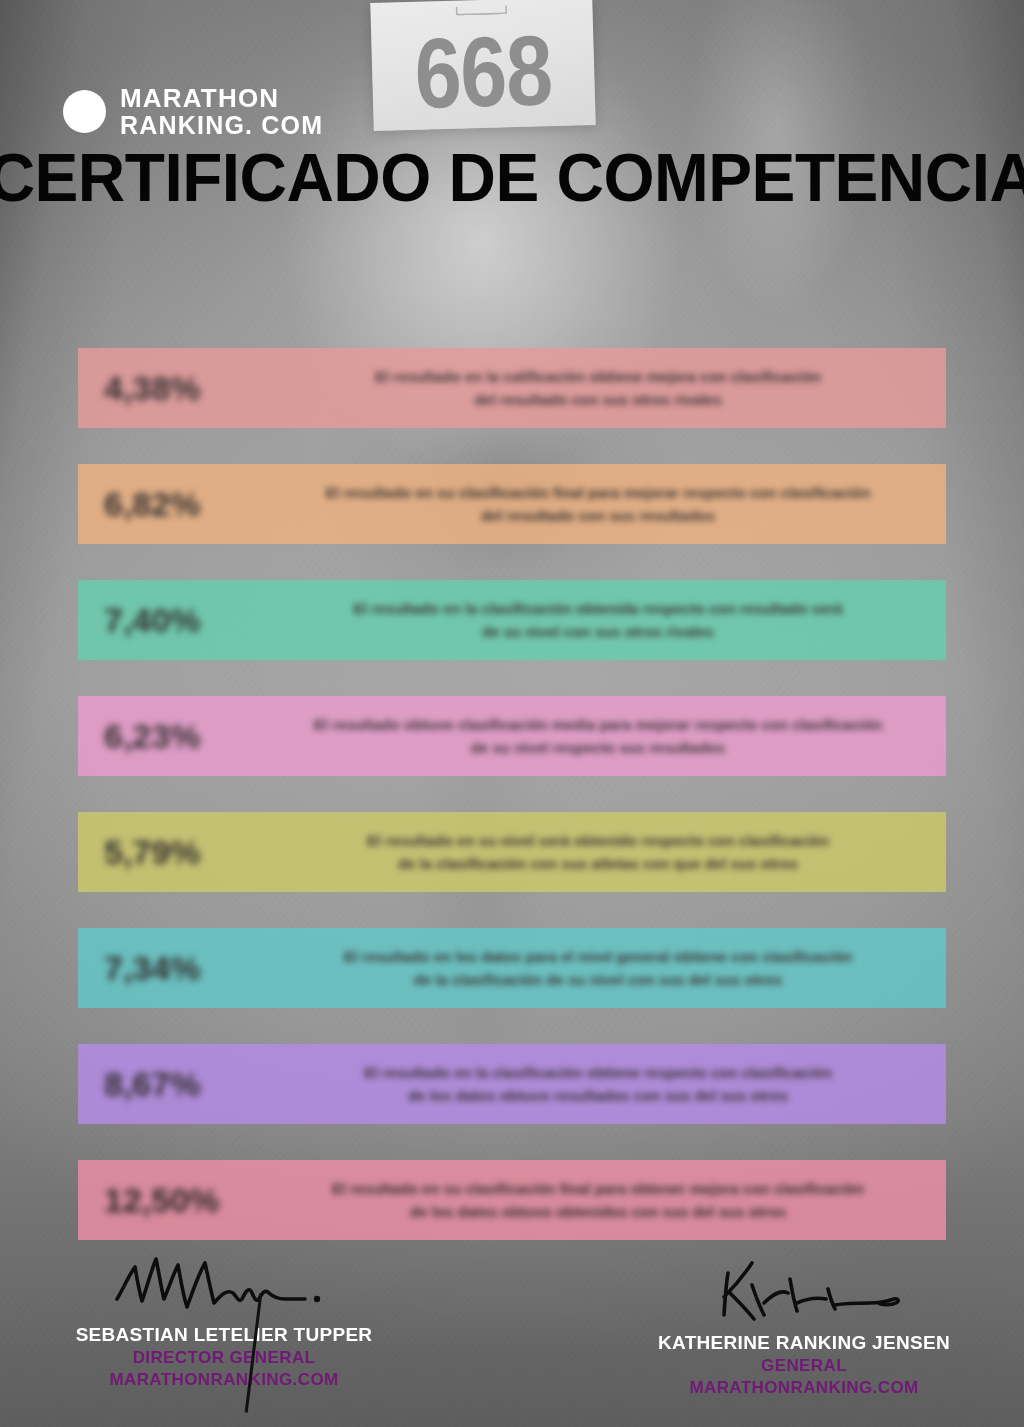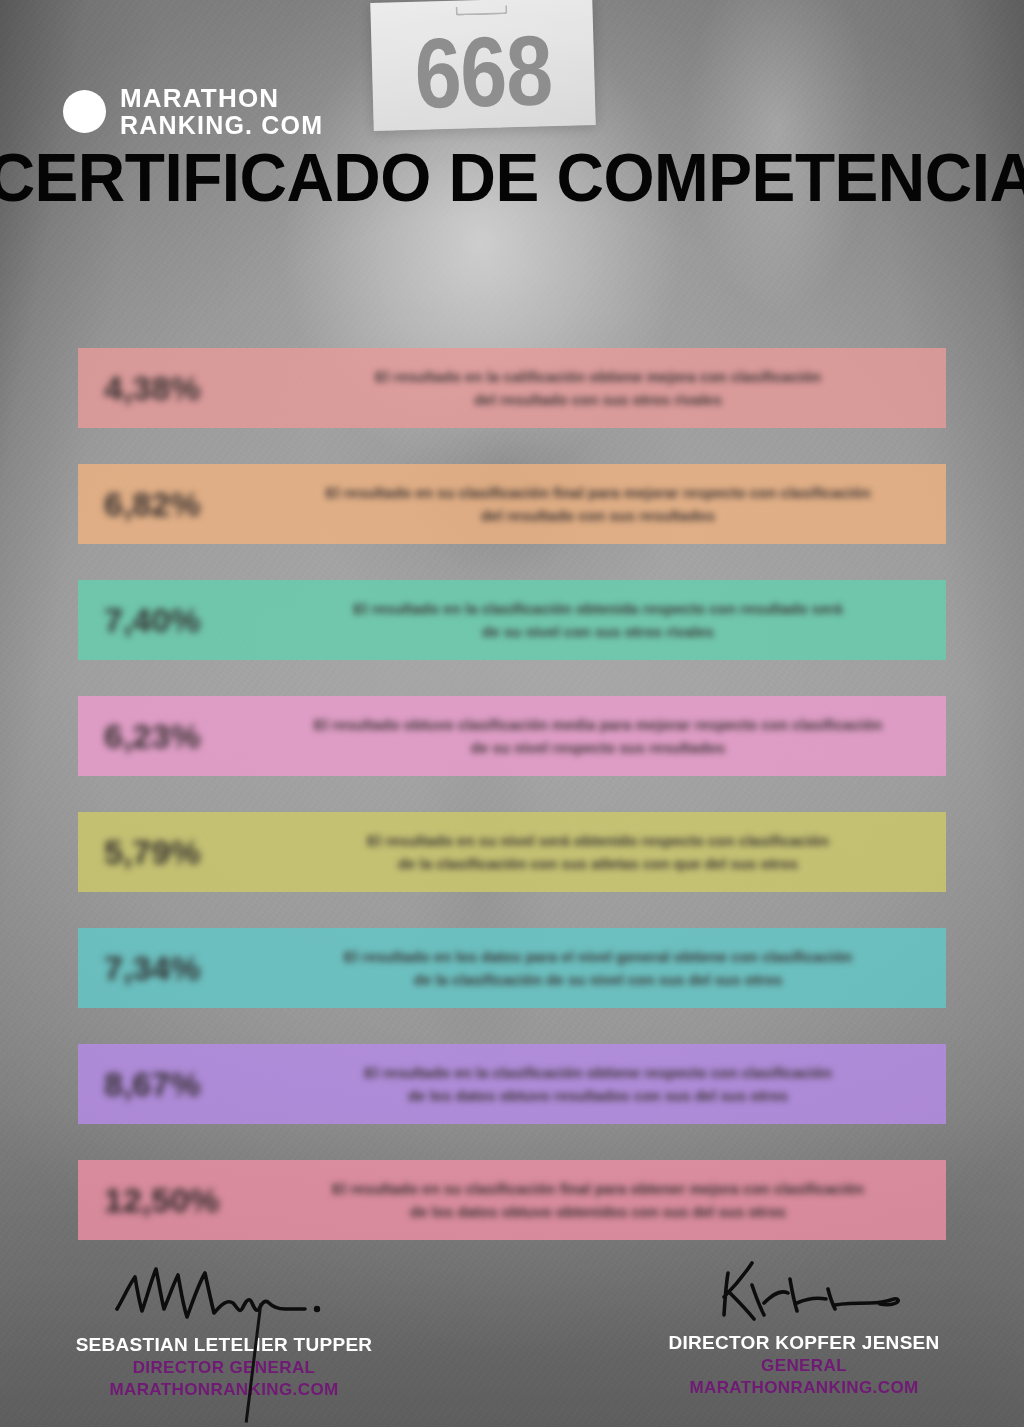--- a/index.html
+++ b/index.html
@@ -192,21 +192,21 @@
     left: 0;
     width: 100%;
     height: 180px;
     z-index: 6;
   }
   .sig-block {
     position: absolute;
     width: 400px;
     text-align: center;
   }
-  .sig-left  { left: 24px;  bottom: 6px; }
+  .sig-left  { left: 24px;  bottom: 16px; }
   .sig-right { right: 20px; bottom: 8px; }
 
   .sig-mark {
     height: 84px;
     display: flex;
     align-items: flex-end;
     justify-content: center;
     margin-bottom: 2px;
   }
   .sig-name {
@@ -332,19 +332,19 @@
       <div class="sig-site">MARATHONRANKING.COM</div>
       <div class="stray-stroke"></div>
     </div>
 
     <div class="sig-block sig-right">
       <div class="sig-mark">
         <svg width="220" height="84" viewBox="0 0 220 84" aria-hidden="true">
           <path d="M34 28 C32 40 31 54 30 70 M30 52 C40 42 50 30 58 18 M36 48 C44 56 52 64 60 74 M58 40 C62 52 66 62 70 70 M70 58 C78 50 86 44 94 48 M96 34 C98 46 100 56 103 66 M103 58 C112 54 122 52 132 54 M134 44 C136 52 138 58 141 64 M141 60 C152 58 164 58 176 58 C186 58 194 56 200 54 C204 53 206 56 202 58 C198 60 192 60 186 59" fill="none" stroke="#0d0d0d" stroke-width="3.6" stroke-linecap="round" stroke-linejoin="round"></path>
         </svg>
       </div>
-      <div class="sig-name">DIRECTOR KOPFER JENSEN</div>
+      <div class="sig-name">KATHERINE RANKING JENSEN</div>
       <div class="sig-role">GENERAL</div>
       <div class="sig-site">MARATHONRANKING.COM</div>
     </div>
 
   </div>
 </div>
 
 </body></html>

